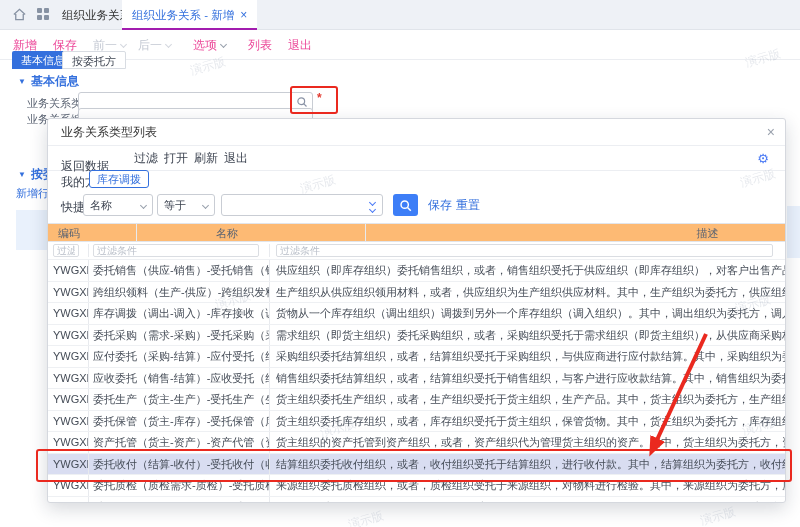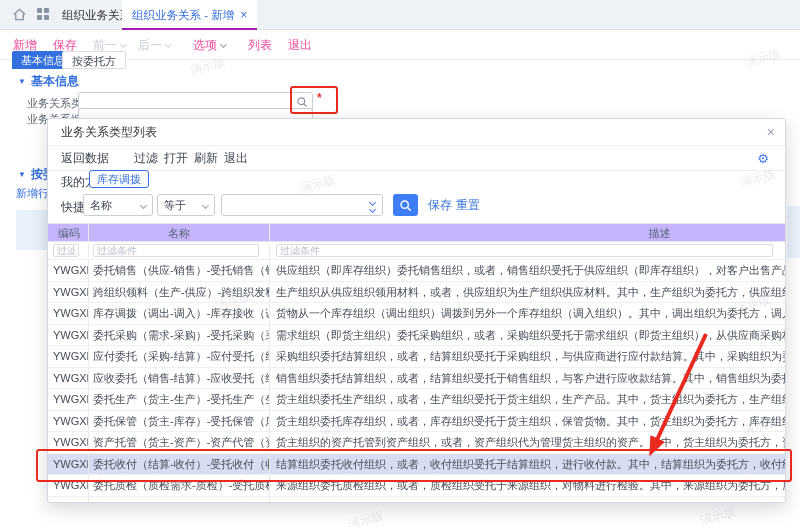--- a/index.html
+++ b/index.html
@@ -58,22 +58,22 @@
   #search-btn { position:absolute; left:345px; top:75px; width:25px; height:22px; background:#3d7ef7;
     border:none; border-radius:3px; color:#fff; display:flex; align-items:center; justify-content:center; cursor:pointer; }
   .link-btn { position:absolute; top:75px; height:22px; line-height:22px; font-size:12px; color:#3470dd; cursor:pointer; }
   
   #tbl { position:absolute; left:0; top:104px; right:0; bottom:0; overflow:hidden; font-size:11px; }
   .trw { display:flex; width:100%; }
   .c0 { width:40px; padding:0 3px 0 5px; }
   .c1 { width:181px; border-left:1px solid #e8eaee; padding:0 4px; }
   .c2 { flex:1; border-left:1px solid #e8eaee; padding:0 6px; }
   .c0,.c1,.c2 { white-space:nowrap; overflow:hidden; }
-  #thead { height:19px; line-height:18px; background:#c4b5fd; border-top:1px solid #e2e5ea;
-    border-bottom:1px solid #e2e5ea; color:#5a6372; }
+  #thead { height:19px; line-height:18px; background:#fdba74; border-top:1px solid #e2e5ea;
+    border-bottom:1px solid #e2e5ea; color:#5a6372;gap:48px; }
   #thead .c0,#thead .c1 { text-align:center; }
   #thead .c2 { text-align:center; padding-left:270px; }
   #tfilter { height:18px; border-bottom:1px solid #eef0f3; align-items:center; }
   #tfilter input { height:13px; width:calc(100% - 6px); border:1px solid #dadde2; border-radius:2px;
     font-size:10px; color:#454c57; padding:0 3px; font-family:inherit; }
   #tfilter input::placeholder { color:#b8bec8; }
   .trow { height:21.5px; line-height:21.5px; border-bottom:1px solid #eef0f3; color:#454c57; cursor:pointer; }
   .trow.selected { background:#d9ddf1; }
   
   .red-rect { position:absolute; border:2px solid #ea291f; border-radius:3px; z-index:50; pointer-events:none; }
@@ -138,21 +138,21 @@
 </div>
 <span class="blue-frag" style="left:16px; top:186px;">新增行</span>
 <div class="bg-band" style="left:16px; top:210px; width:31px; height:40px;"></div>
 <div class="bg-band" style="left:787px; top:206px; width:13px; height:52px;"></div>
 
 <div id="modal">
   <div id="modal-title"><span>业务关系类型列表</span></div>
   <span id="modal-close">×</span>
 
   <div id="modal-toolbar">
-    <span class="m-tool" style="left:13px;">返回数据</span>
+    <span class="m-tool" style="left:13px;margin-top:8px;">返回数据</span>
     <span class="m-tool" style="left:86px;">过滤</span>
     <span class="m-tool" style="left:116px;">打开</span>
     <span class="m-tool" style="left:146px;">刷新</span>
     <span class="m-tool" style="left:176px;">退出</span>
     <span id="gear">⚙</span>
   </div>
 
   <span class="m-label" style="left:13px; top:55px;">我的方案</span>
   <button id="scheme-btn">库存调拨</button>
 

